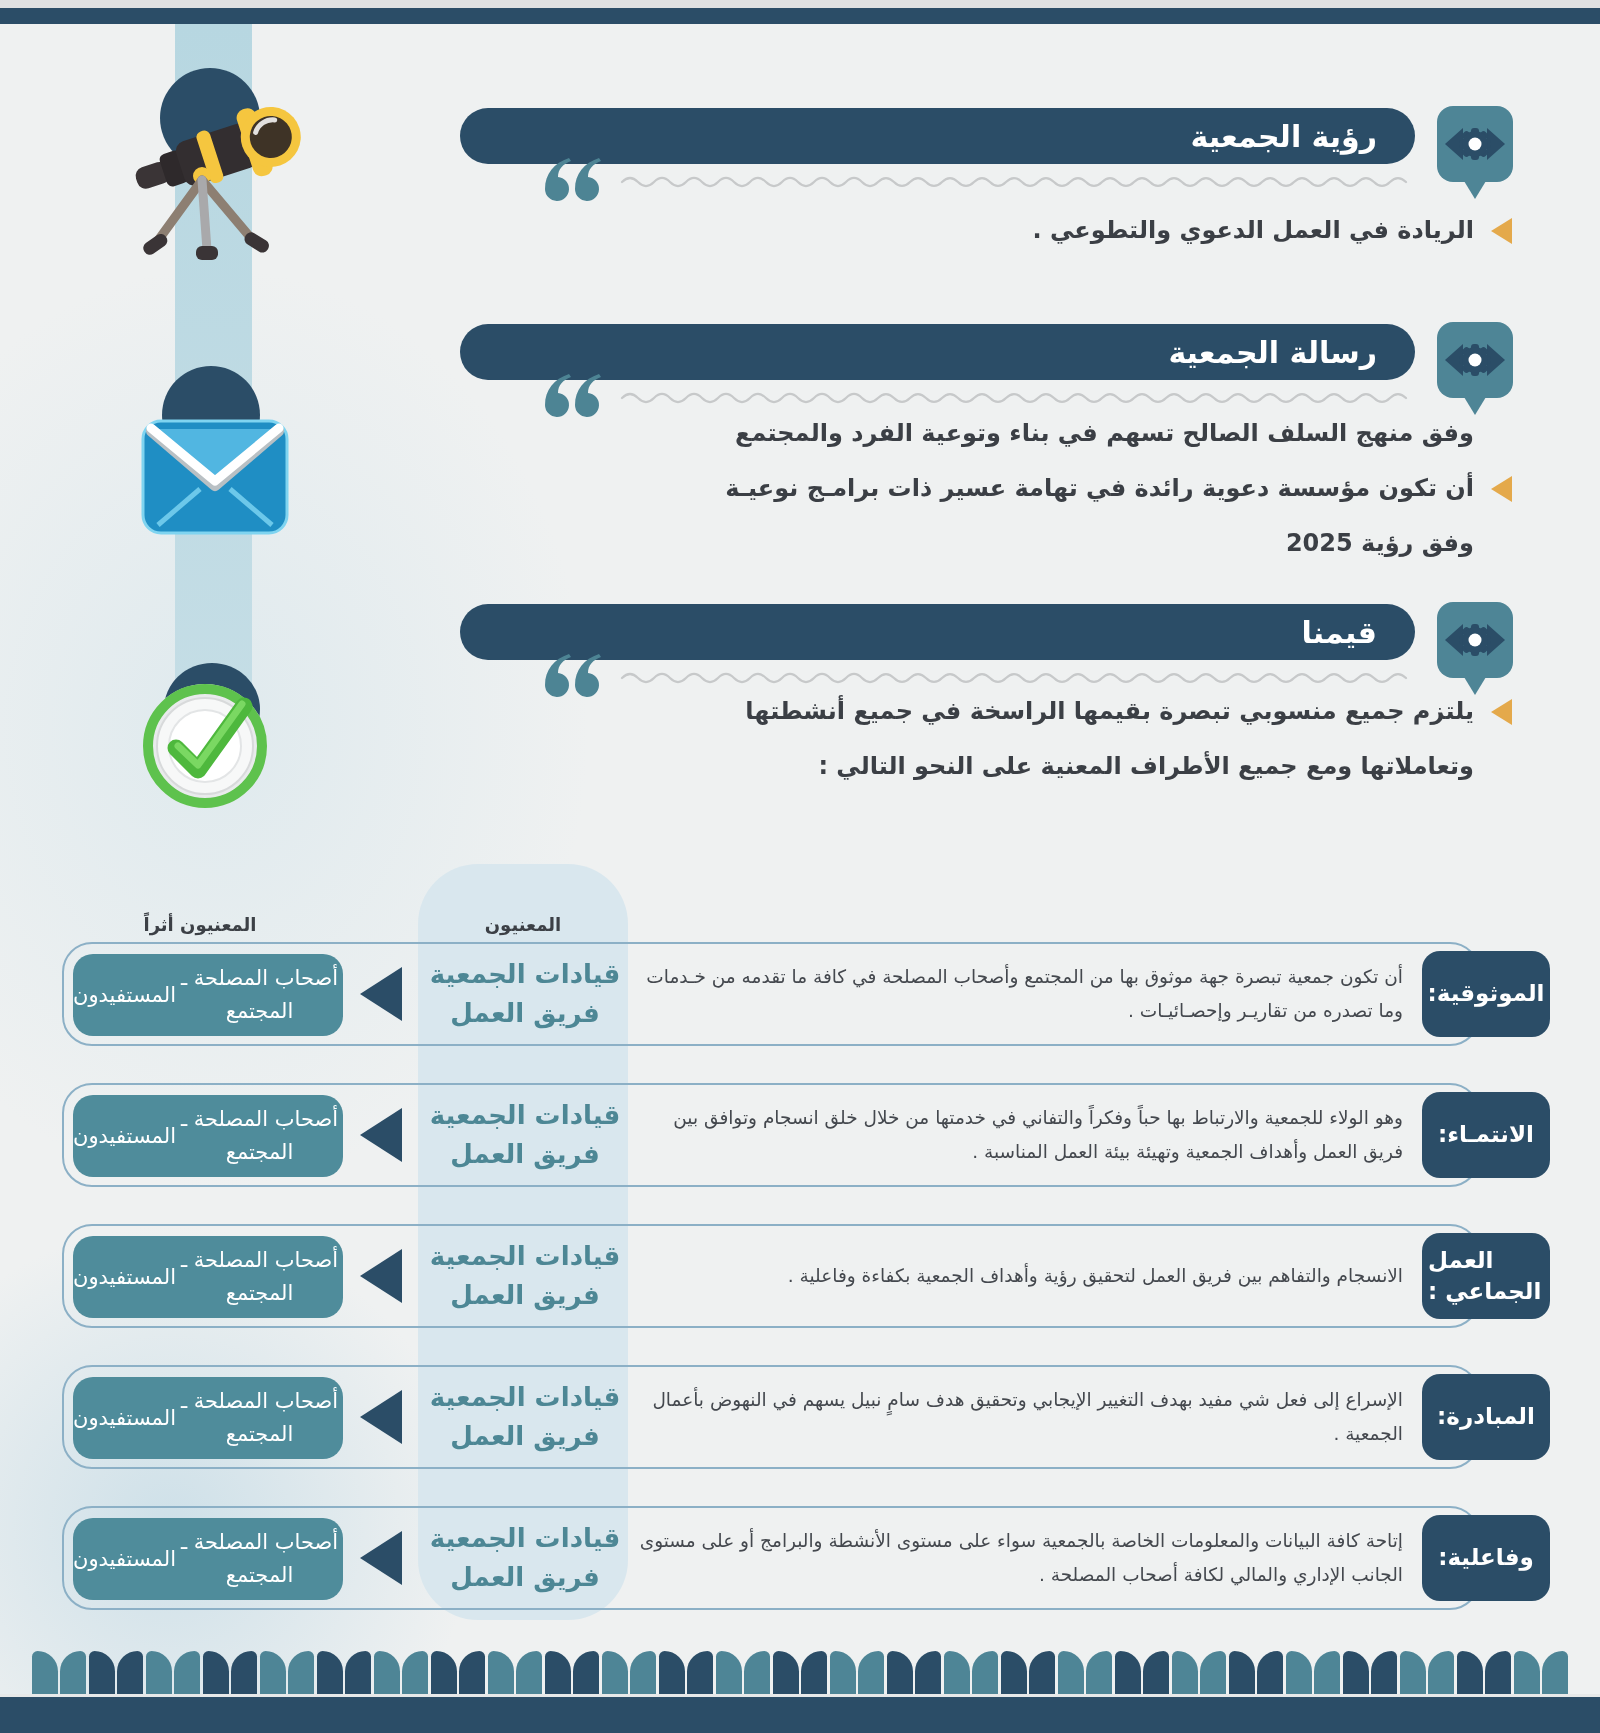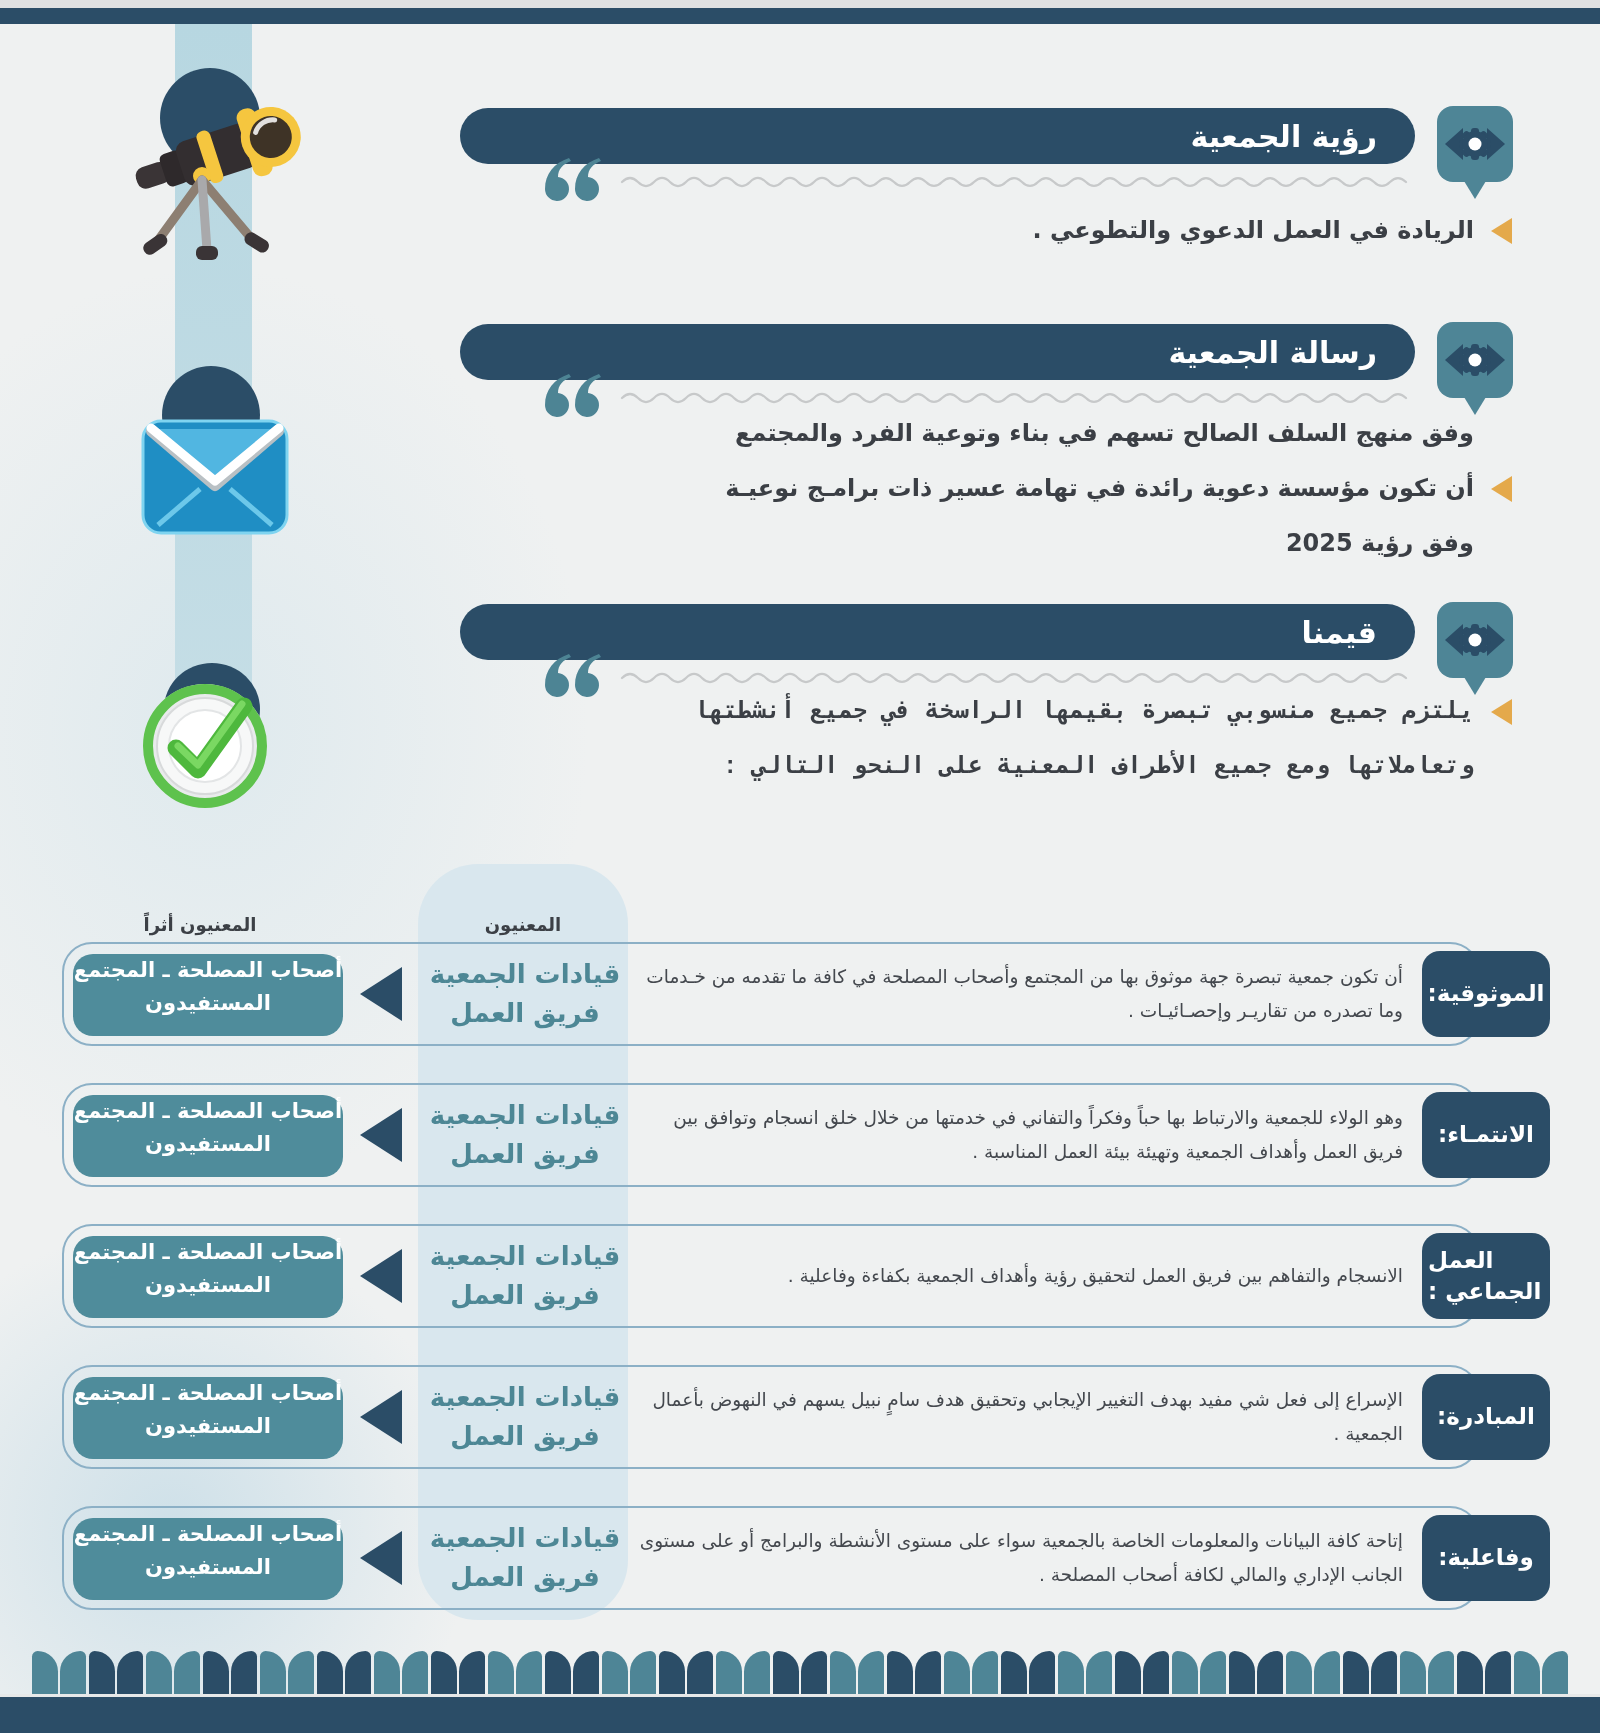--- a/index.html
+++ b/index.html
@@ -43,22 +43,22 @@
   .vrow .chip{position:absolute;left:1358px;top:7px;width:128px;height:86px;background:#2b4d67;border-radius:18px;
         display:flex;align-items:center;justify-content:center;text-align:left;
         color:#fff;font-size:23px;font-weight:bold;line-height:1.35;padding:2px 6px;box-sizing:border-box;}
   .vrow .desc{position:absolute;right:75px;top:0;bottom:0;width:770px;display:flex;align-items:center;}
   .vrow .desc p{margin:0;width:100%;text-align:right;font-size:18.5px;line-height:1.85;color:#44484e;font-weight:500;}
   .vrow .concerned{position:absolute;left:356px;top:0;bottom:0;width:210px;display:flex;flex-direction:column;
         align-items:center;justify-content:center;color:#4d8795;font-size:26px;font-weight:bold;line-height:1.5;}
   .vrow .navy-tri{position:absolute;left:296px;top:23px;width:0;height:0;
         border-top:27px solid transparent;border-bottom:27px solid transparent;border-right:42px solid #2b4d67;}
   .vrow .pill{position:absolute;left:9px;top:10px;width:270px;height:82px;background:#4f8c9b;border-radius:20px;
-        display:flex;flex-direction:column;align-items:center;justify-content:flex-start;
-        color:#fff;font-size:21px;font-weight:bold;line-height:1.55;text-align:center;}
+        display:flex;flex-direction:row;align-items:center;justify-content:flex-start;
+        color:#fff;font-size:21px;font-weight:normal;line-height:1.55;text-align:center;}
   
   .petals{left:0;top:1643px;width:1600px;height:44px;display:flex;justify-content:center;gap:3px;}
   .pair{display:flex;gap:2px;}
   .petal{width:26px;height:44px;}
   .petal.l{border-radius:22px 6px 0 0;}
   .petal.r{border-radius:6px 22px 0 0;}
 </style>
 </head>
 <body>
 
@@ -221,21 +221,21 @@
   </div>
   <div class="abs quote" style="top:646px;">
     <svg width="58" height="50" viewBox="0 0 58 50" fill="#4d8494">
       <path d="M24 0 C9 5 0 16 0 31 a12 12 0 1 0 13 -12 c0 -8 5 -13 13 -16 Z"></path>
       <path d="M54 0 C39 5 30 16 30 31 a12 12 0 1 0 13 -12 c0 -8 5 -13 13 -16 Z"></path>
     </svg>
   </div>
   <div class="abs wave" style="top:662px;"><svg width="790" height="14" viewBox="0 0 790 14">
      <path d="M2 7 q8 -8 16 0 q8 8 16 0 q8 -8 16 0 q8 8 16 0 q8 -8 16 0 q8 8 16 0 q8 -8 16 0 q8 8 16 0 q8 -8 16 0 q8 8 16 0 q8 -8 16 0 q8 8 16 0 q8 -8 16 0 q8 8 16 0 q8 -8 16 0 q8 8 16 0 q8 -8 16 0 q8 8 16 0 q8 -8 16 0 q8 8 16 0 q8 -8 16 0 q8 8 16 0 q8 -8 16 0 q8 8 16 0 q8 -8 16 0 q8 8 16 0 q8 -8 16 0 q8 8 16 0 q8 -8 16 0 q8 8 16 0 q8 -8 16 0 q8 8 16 0 q8 -8 16 0 q8 8 16 0 q8 -8 16 0 q8 8 16 0 q8 -8 16 0 q8 8 16 0 q8 -8 16 0 q8 8 16 0 q8 -8 16 0 q8 8 16 0 q8 -8 16 0 q8 8 16 0 q8 -8 16 0 q8 8 16 0 q8 -8 16 0 q8 8 16 0 q8 -8 16 0" fill="none" stroke="#c7c9ca" stroke-width="2.2" stroke-linecap="round"></path>
       </svg></div>
-  <div class="abs body-block" style="top:676px;font-family:Liberation Mono, monospace;">
+  <div class="abs body-block" style="top:676px;">
     <div class="body-line">
       <span class="gold-tri"></span>
       <span>يلتزم جميع منسوبي تبصرة بقيمها الراسخة في جميع أنشطتها</span>
     </div>
     <div class="body-line">
       <span>وتعاملاتها ومع جميع الأطراف المعنية على النحو التالي :</span>
     </div>
   </div>
 
   <div class="abs col-band"></div>

